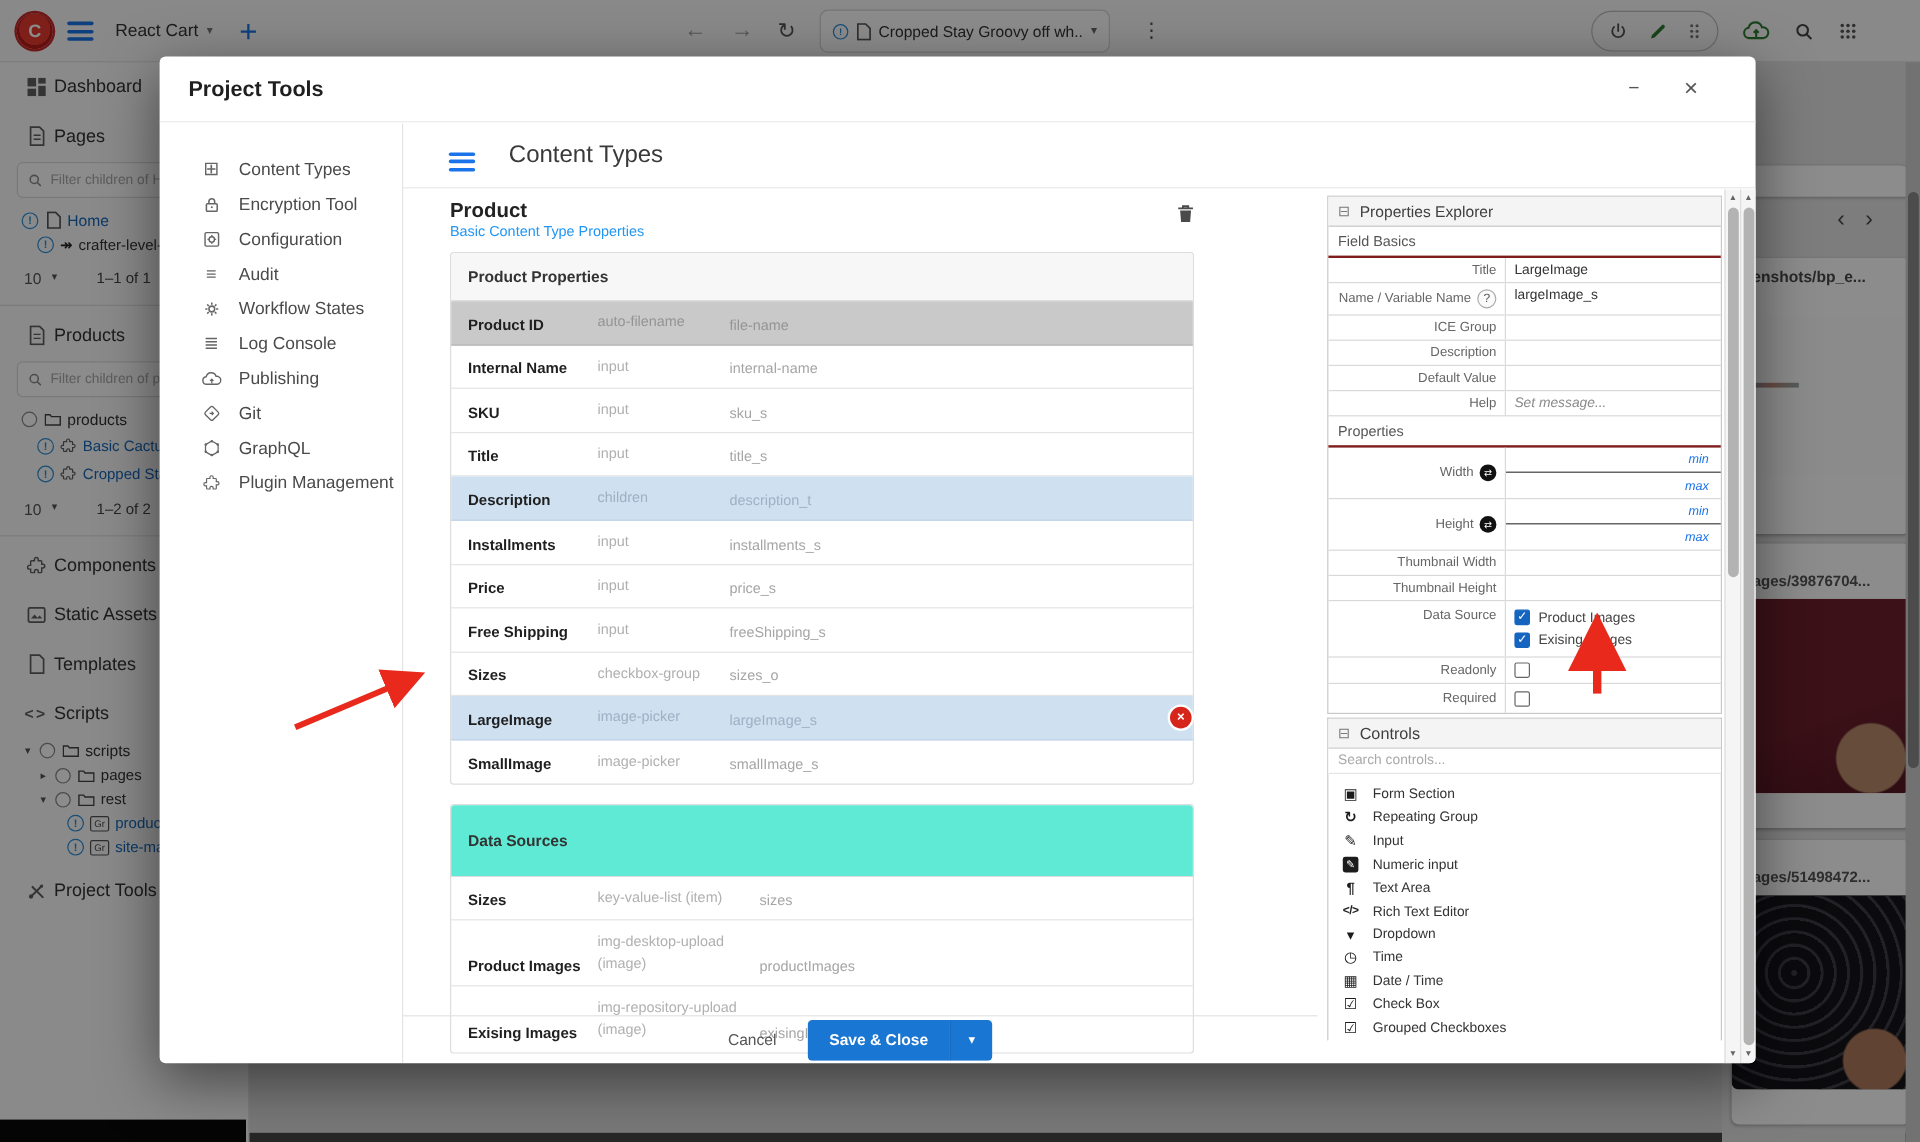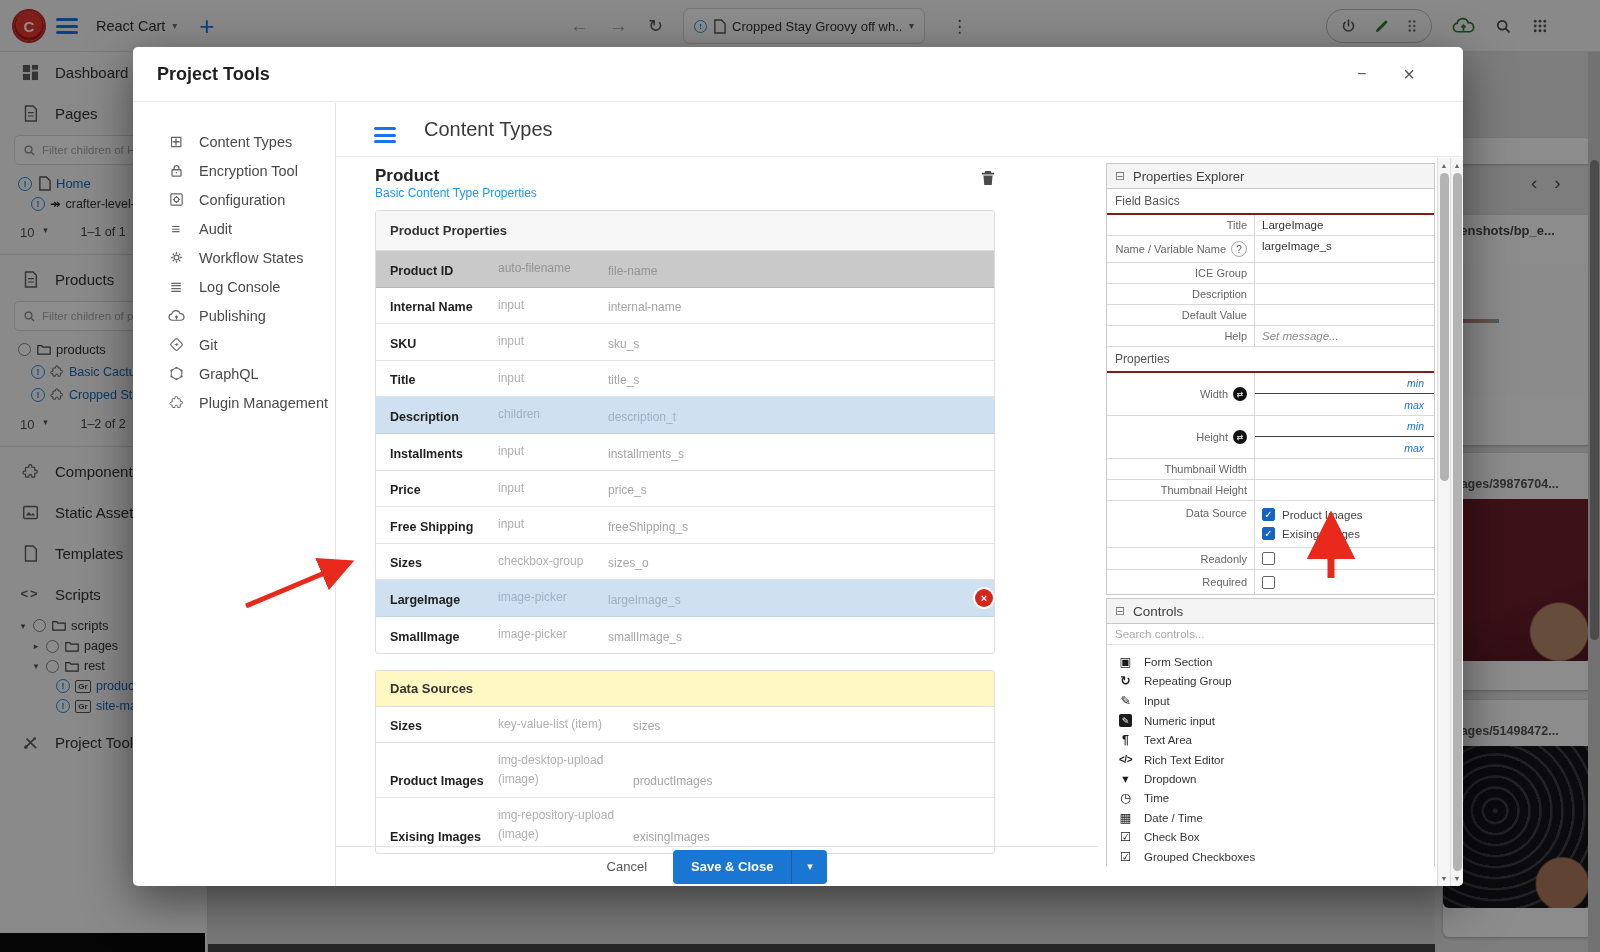--- a/index.html
+++ b/index.html
@@ -23,34 +23,34 @@
   .address .txt{flex:1;font-size:13px;color:#333;white-space:nowrap;overflow:hidden}
   .address .gly{font-size:10px;color:#666}
   .kebab{font-size:17px;color:#555;margin-left:6px}
   .tb-right{position:absolute;right:52px;top:0;height:52px;display:flex;align-items:center;gap:20px}
   .pill{height:34px;border:1px solid #bdbdbd;border-radius:18px;display:flex;align-items:center;gap:16px;padding:0 13px}
   .ticon{display:flex;align-items:center;justify-content:center}
   .badge-i{width:14px;height:14px;border:1.5px solid #2a8fd8;border-radius:50%;color:#2a8fd8;font-size:9px;font-weight:700;display:inline-flex;align-items:center;justify-content:center;flex:none}
 
   
   .sidebar{position:absolute;top:52px;left:0;width:208px;height:900px;background:#fbfbfb;border-right:1px solid #d8d8d8;overflow:hidden}
-  .s-item{display:flex;align-items:flex-start;gap:15px;padding:12px 0 12px 20px;font-size:15px;color:#333}
+  .s-item{display:flex;align-items:center;gap:5px;padding:12px 0 12px 20px;font-size:15px;color:#333}
   .s-ic{width:20px;display:flex;justify-content:center;color:#5f5f5f;flex:none}
   .s-search{margin:1px 12px 8px 14px;height:30px;border:1px solid #ddd;border-radius:5px;background:#fff;display:flex;align-items:center;gap:6px;padding:0 8px}
   .s-search input{border:none;outline:none;font-size:11.5px;color:#555;width:100%;background:transparent}
   input::placeholder{color:#a9a9a9}
   .t-row{display:flex;align-items:center;gap:5px;padding:3px 0 3px 18px;font-size:13px;color:#333;white-space:nowrap}
   .t-row.indent{padding-left:31px;font-size:12.5px}
   .t-row.indent2{padding-left:56px;font-size:12.5px}
   .t-link{color:#1769bb}
   .pg{display:flex;padding:11px 0 12px 20px;font-size:13px;color:#555;gap:6px}
   .pg .range{margin-left:24px;font-size:12.5px;color:#444}
   .s-div{border-top:1px solid #e2e2e2;margin:2px 0 4px}
   .radio{width:13px;height:13px;border:1.5px solid #888;border-radius:50%;flex:none;background:#fff}
-  .grbox{width:16px;height:13px;border:1.2px solid #555;border-radius:2px;font-size:8px;font-weight:700;color:#444;display:inline-flex;align-items:center;justify-content:center;flex:none}
+  .grbox{width:16px;height:13px;border:1.2px solid #555;border-radius:2px;font-size:8px;font-weight:400;color:#444;display:inline-flex;align-items:center;justify-content:center;flex:none}
   .caret-sm{width:10px;font-size:9px;color:#555;flex:none;text-align:center}
   .s-strip{position:absolute;left:0;bottom:0;width:205px;height:19px;background:#0a0a0a}
   .floor{position:absolute;left:208px;right:0;bottom:0;height:8px;background:#474747}
 
   
   .bg-right{position:absolute;top:52px;left:1435px;right:12px;bottom:0;background:#e4e4e4}
   .bgc{position:absolute;left:8px;width:149px;background:#fff;border-radius:6px;box-shadow:0 1px 3px rgba(0,0,0,.25)}
   .bg-topbox{top:86px;height:26px;border-radius:8px 8px 0 0}
   .bg-pager{position:absolute;top:120px;left:96px;display:flex;gap:17px;font-size:19px;color:#4a4a4a}
   .bgc .pad{padding:8px 10px 0}
@@ -82,21 +82,21 @@
   .mm-title{font-size:20px;color:#3a3a3a}
   .mm-content{position:absolute;top:55px;bottom:0;left:0;right:0}
   .ccol{position:absolute;left:0;top:0;bottom:0;width:762px;padding:8px 0 0 39px}
   .prod-head{width:620px;display:flex;justify-content:space-between;align-items:flex-start;margin-bottom:10px}
   .prod-title{font-size:17px;font-weight:700;color:#222}
   .prod-link{font-size:12px;color:#2196f3;margin-top:0}
   .trash{margin-top:4px}
   .ptable{width:620px;border:1px solid #ddd;border-radius:3px;background:#fff}
   .pt-head{height:40px;display:flex;align-items:center;padding-left:14px;font-size:13px;font-weight:700;color:#333;background:#f7f7f7;border-bottom:1px solid #ddd;border-radius:3px 3px 0 0}
   .dstable{margin-top:16px}
-  .dstable .pt-head{background:#fef9c3;height:36px}
+  .dstable .pt-head{background:#5eead4;height:60px}
   .pt-row{position:relative;display:flex;align-items:flex-end;padding:8px 0 9px;border-bottom:1px solid #e4e4e4;min-height:31px}
   .pt-rows .pt-row:last-child{border-bottom:none}
   .c-label{width:122px;padding-left:14px;font-size:12.5px;font-weight:700;color:#1f1f1f;flex:none}
   .c-type{width:110px;font-size:12px;color:#b0b0b0;flex:none;padding-right:14px;line-height:1.55}
   .dstable .c-type{width:135px}
   .c-name{font-size:12px;color:#a5a5a5}
   .pt-row.gray{background:#c9c9c9;border-color:#b5b5b5}
   .pt-row.gray .c-type,.pt-row.gray .c-name{color:#949494}
   .pt-row.hl{background:#cfe0f1;border-color:#c0d3e8}
   .pt-row.hl .c-type,.pt-row.hl .c-name{color:#9fb0c4}

